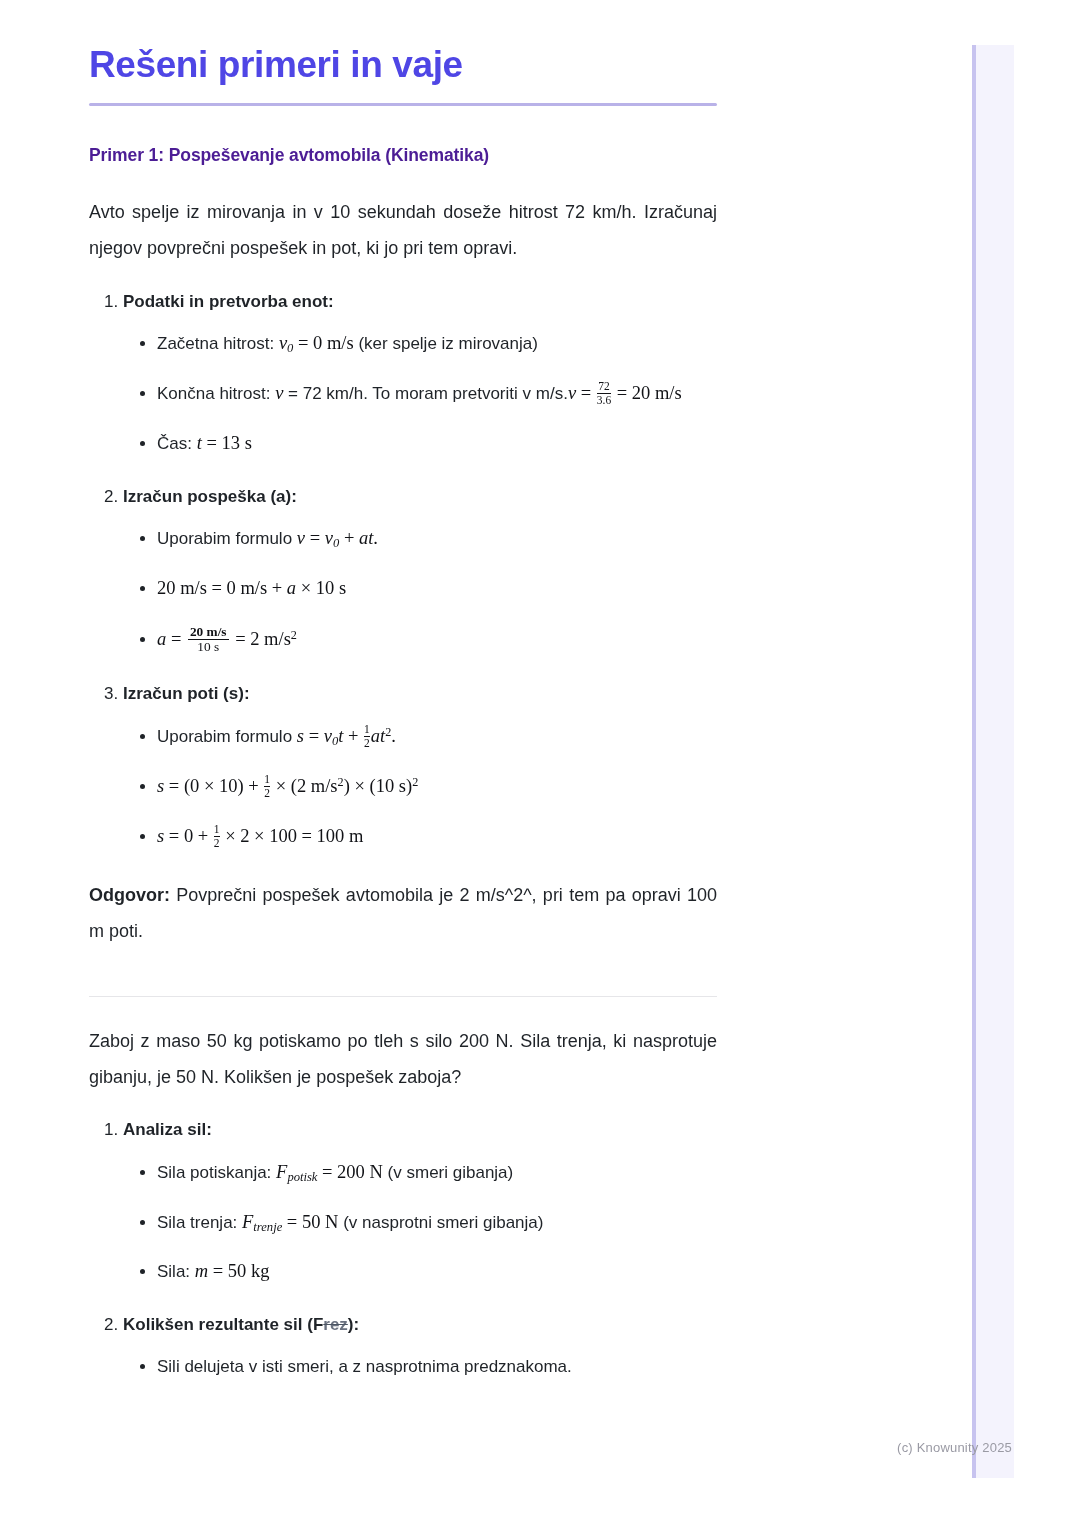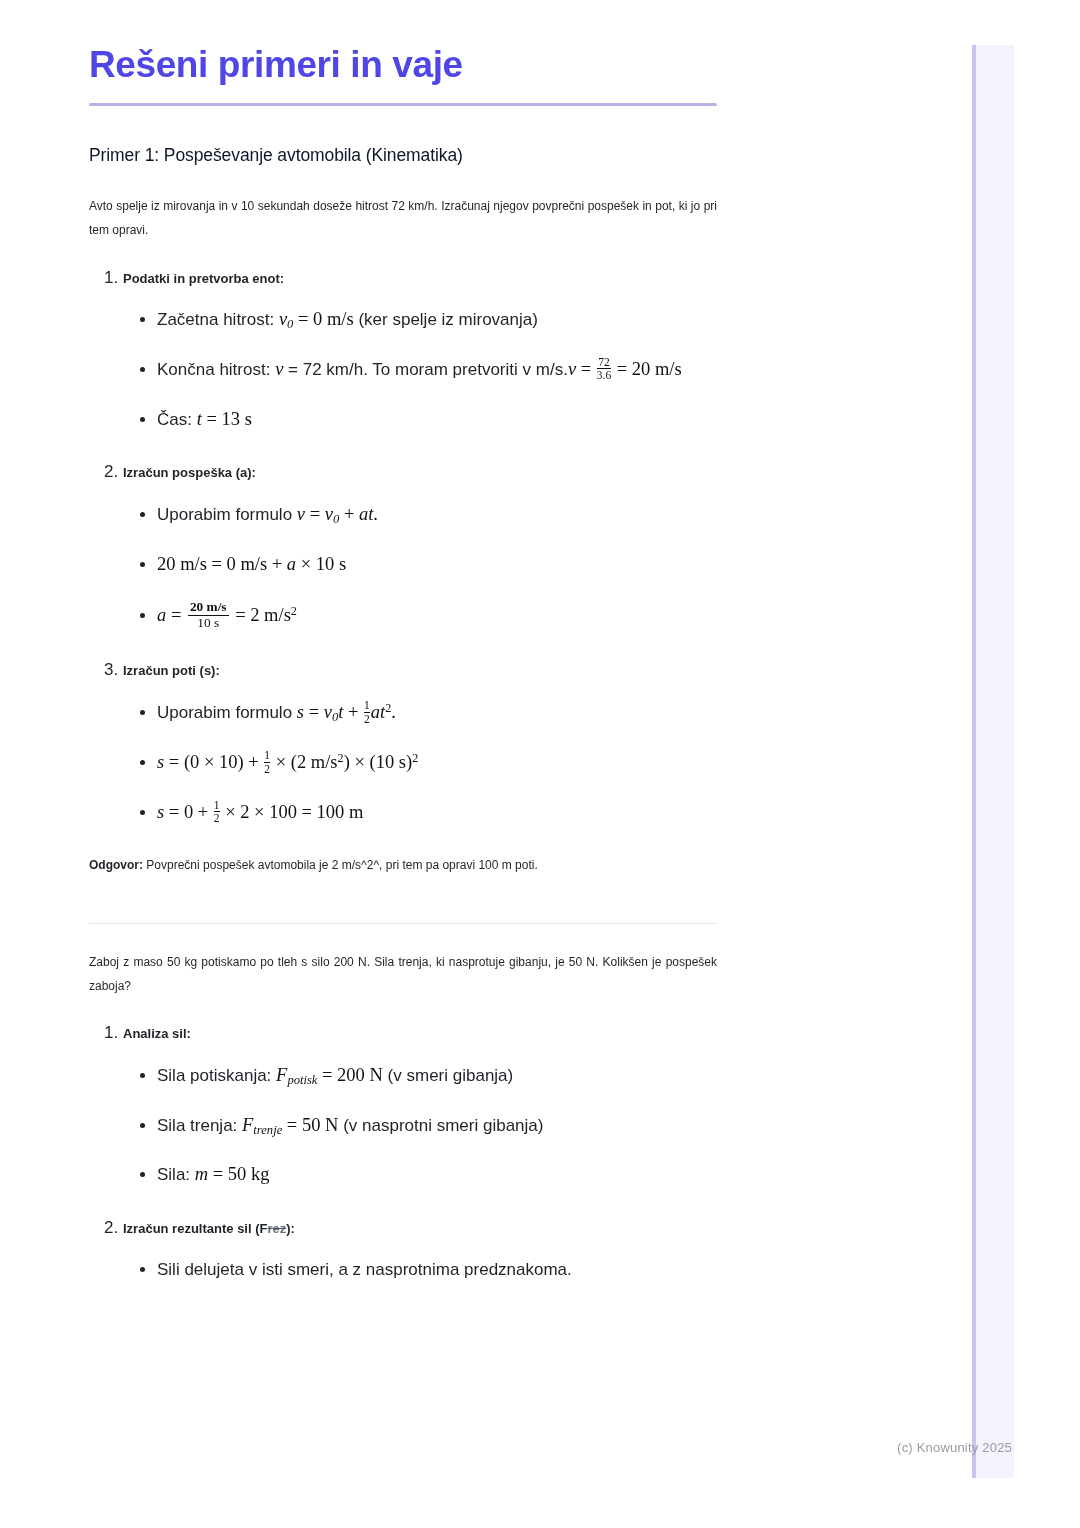--- a/index.html
+++ b/index.html
@@ -62,29 +62,29 @@
   .title-rule {
     height: 3px;
     background: #b9b2e8;
     margin: 18px 0 0 0;
     border-radius: 2px;
     width: 100%;
   }
 
   h2.sec-title {
     font-size: 17.5px;
-    font-weight: 400;
-    color: #0f172a;
+    font-weight: 700;
+    color: #4c1d95;
     margin: 38px 0 0 0;
     line-height: 1.35;
     letter-spacing: -0.1px;
   }
 
   p.body-par {
-    font-size: 12px;
+    font-size: 18px;
     line-height: 2.02;
     margin: 26px 0 0 0;
     text-align: justify;
     color: #1f2328;
   }
   p.body-par b { font-weight: 700; }
 
   ol.steps {
     margin: 22px 0 0 0;
     padding: 0 0 0 34px;
@@ -93,21 +93,21 @@
   }
   ol.steps > li {
     margin: 0 0 0 0;
     padding: 0;
     line-height: 1.5;
     color: #1f2328;
   }
   ol.steps > li + li { margin-top: 4px; }
   ol.steps > li > .step-label {
     font-weight: 700;
-    font-size: 13px;
+    font-size: 17px;
   }
 
   ul.sub {
     list-style: disc;
     margin: 16px 0 26px 0;
     padding: 0 0 0 34px;
   }
   ul.sub > li {
     font-size: 17px;
     line-height: 1.5;
@@ -268,21 +268,21 @@
         <li>
           <span class="sans-inline">Sila trenja: </span><span class="m"><span class="mi">F</span><span class="msub">trenje</span><span class="mn"> = 50 N</span></span><span class="sans-inline"> (v nasprotni smeri gibanja)</span>
         </li>
         <li>
           <span class="sans-inline">Sila: </span><span class="m"><span class="mi">m</span><span class="mn"> = 50 kg</span></span>
         </li>
       </ul>
     </li>
 
     <li>
-      <span class="step-label"><span>Izračun rezultante sil (F</span><span class="struck">rez</span><span>):</span></span>
+      <span class="step-label"><span>Kolikšen rezultante sil (F</span><span class="struck">rez</span><span>):</span></span>
       <ul class="sub">
         <li>
           <span class="sans-inline">Sili delujeta v isti smeri, a z nasprotnima predznakoma.</span>
         </li>
       </ul>
     </li>
 
   </ol>
 
 </div>

